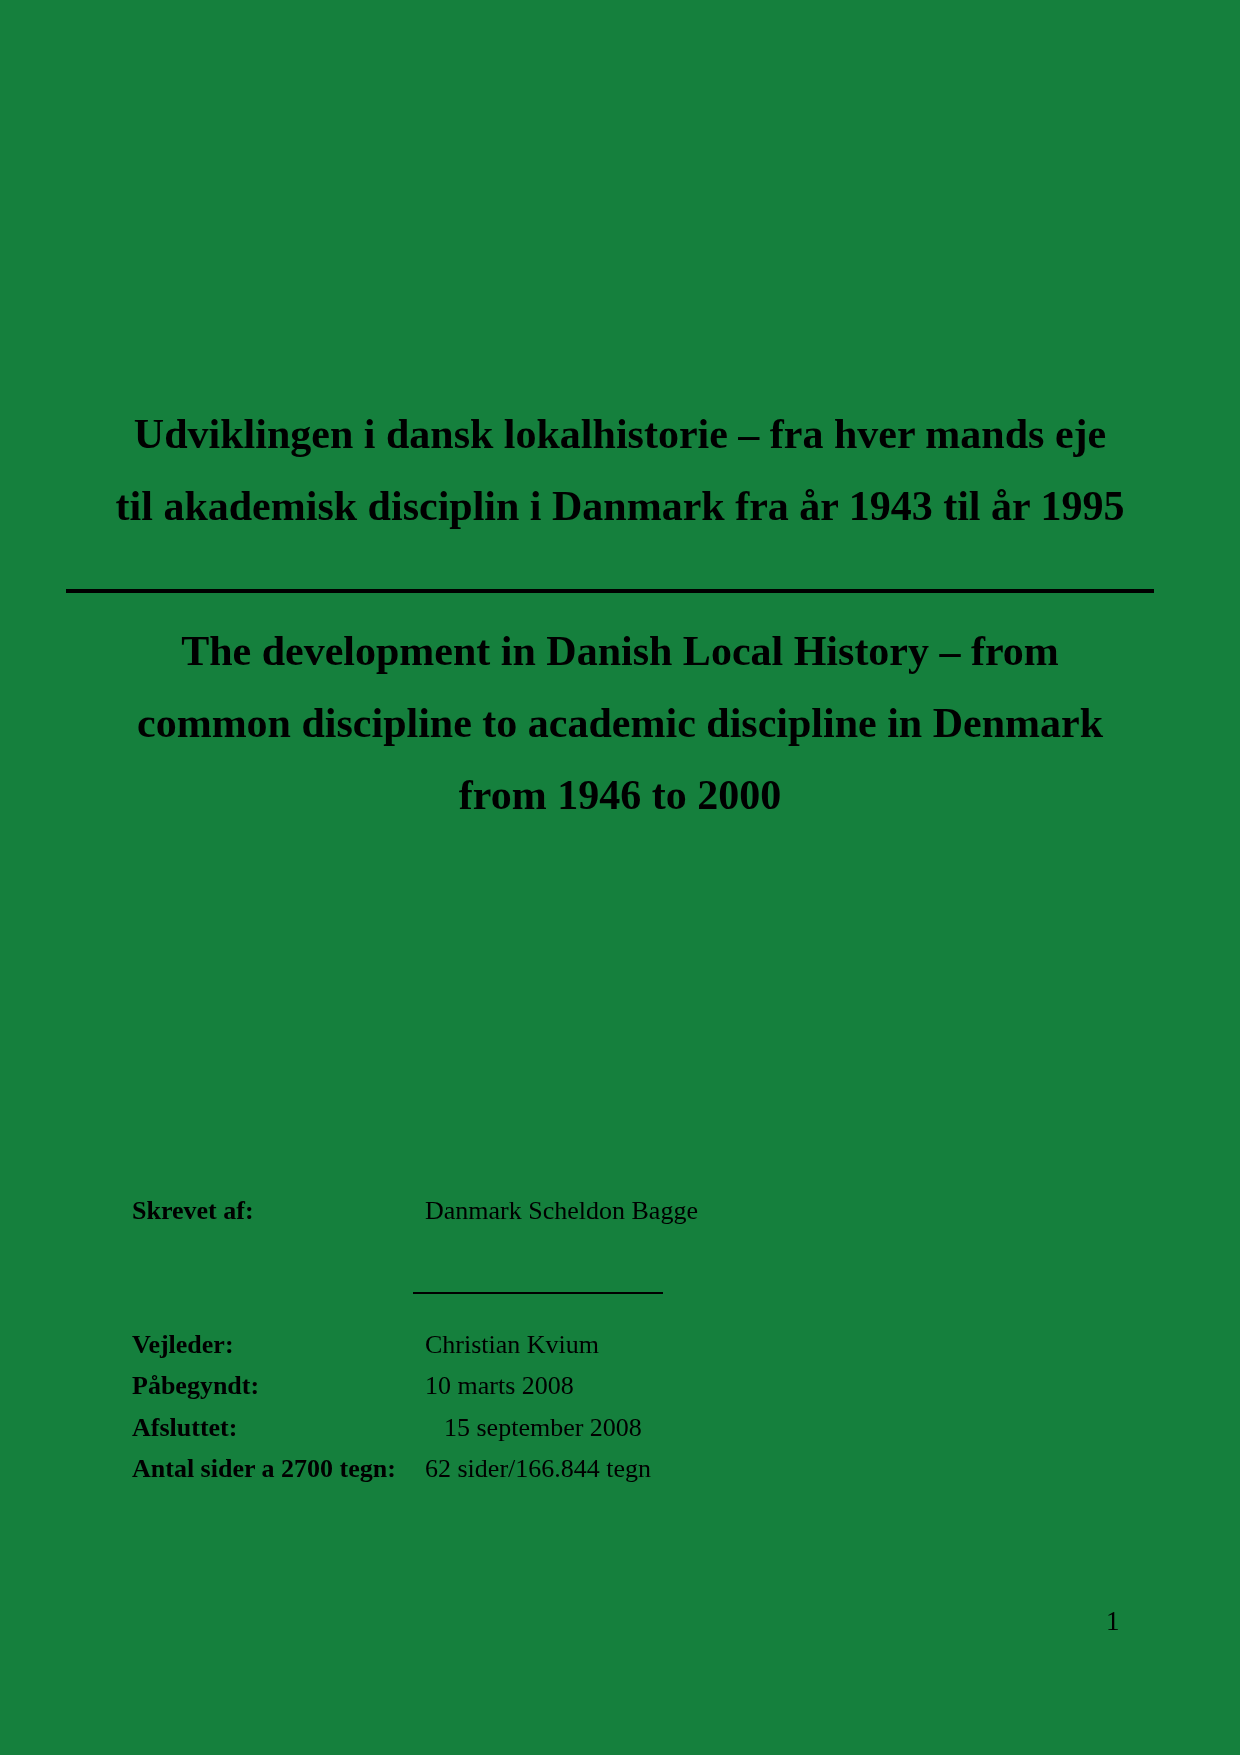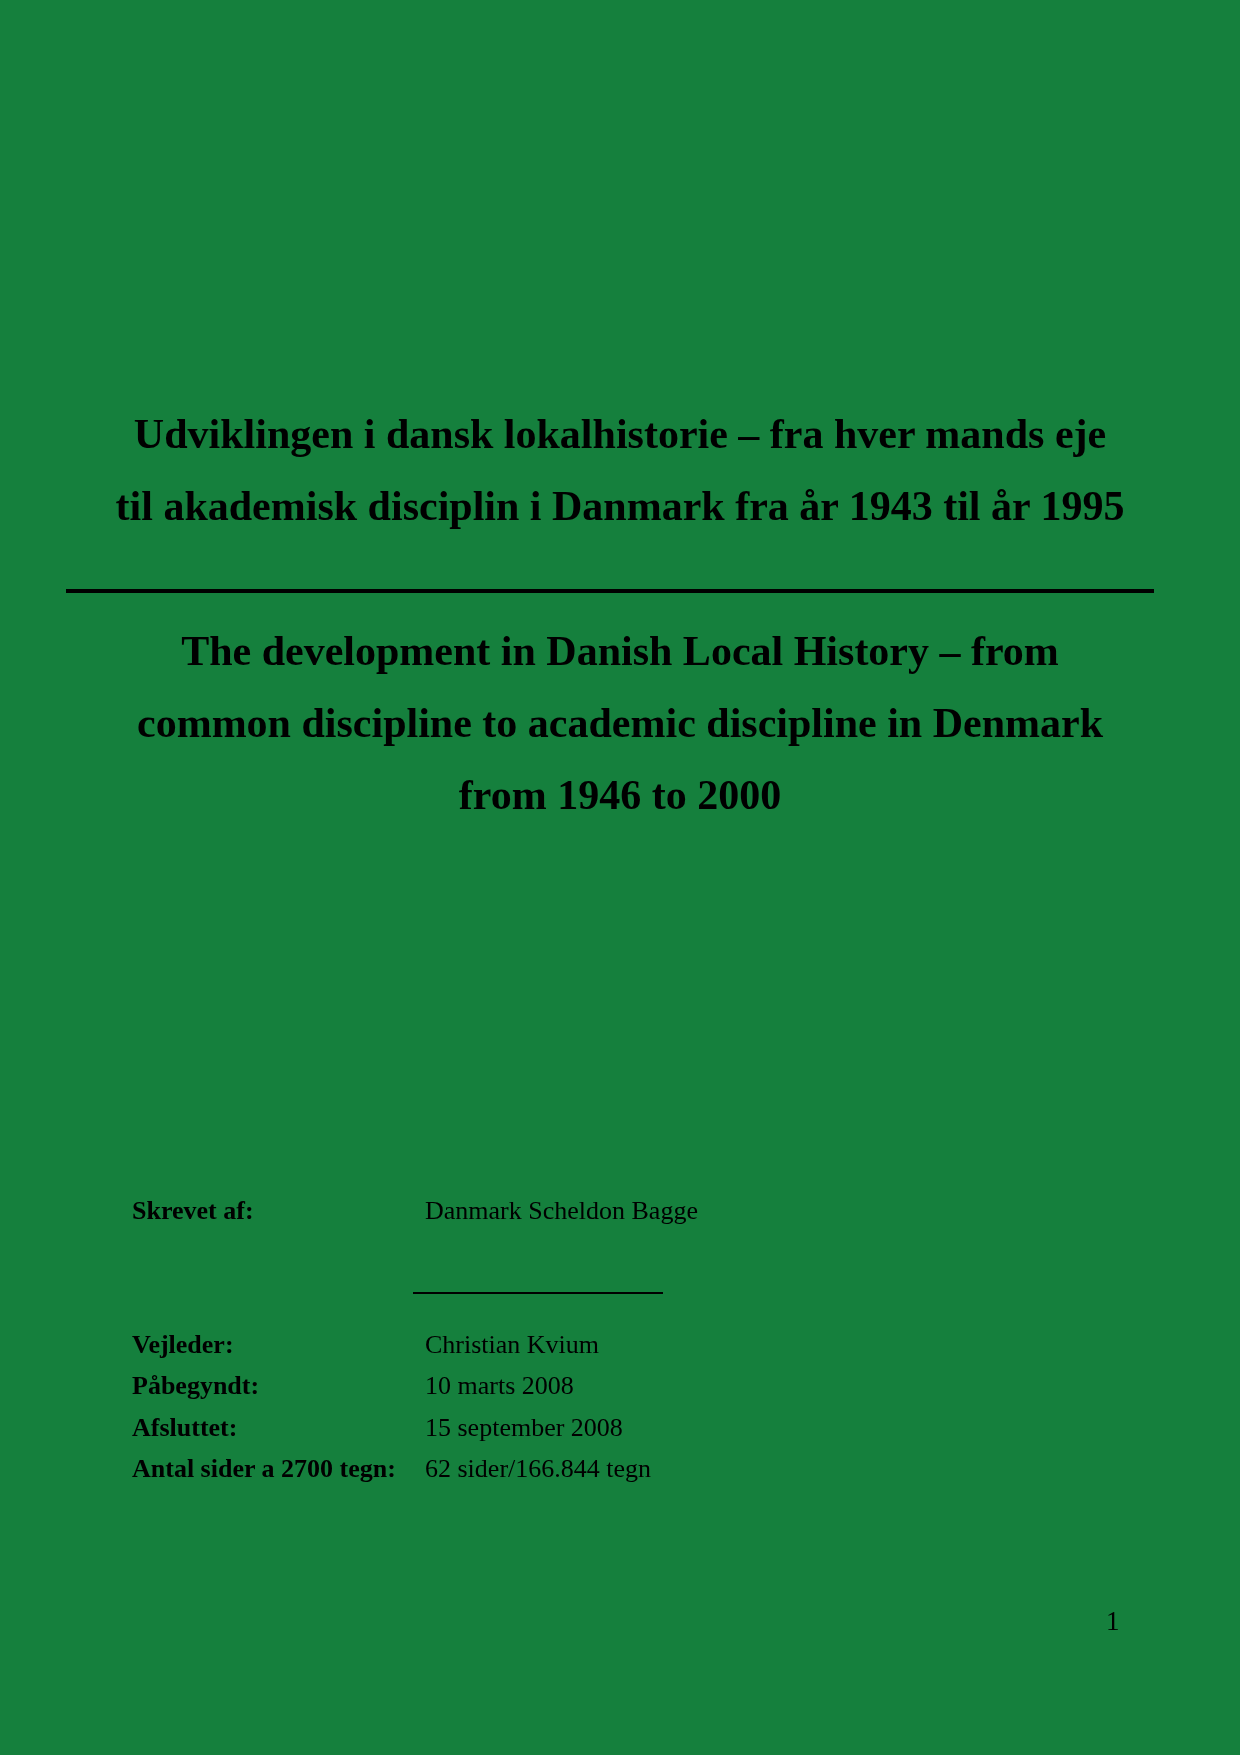--- a/index.html
+++ b/index.html
@@ -55,21 +55,21 @@
     font-weight: bold;
     width: 293px;
     flex: 0 0 293px;
   }
   .meta-value {
     font-weight: normal;
   }
   .row-skrevet  { top: 1198px; }
   .row-vejleder { top: 1332px; }
   .row-paabegyndt { top: 1373px; }
-  .row-afsluttet { top: 1415px; }
+  .row-afsluttet { top: 1415px; gap: 19px; }
   .row-antal { top: 1456px; }
   .signature-line {
     position: absolute;
     top: 1292px;
     left: 413px;
     width: 250px;
     height: 2px;
     background: #000000;
   }
   .page-number {

